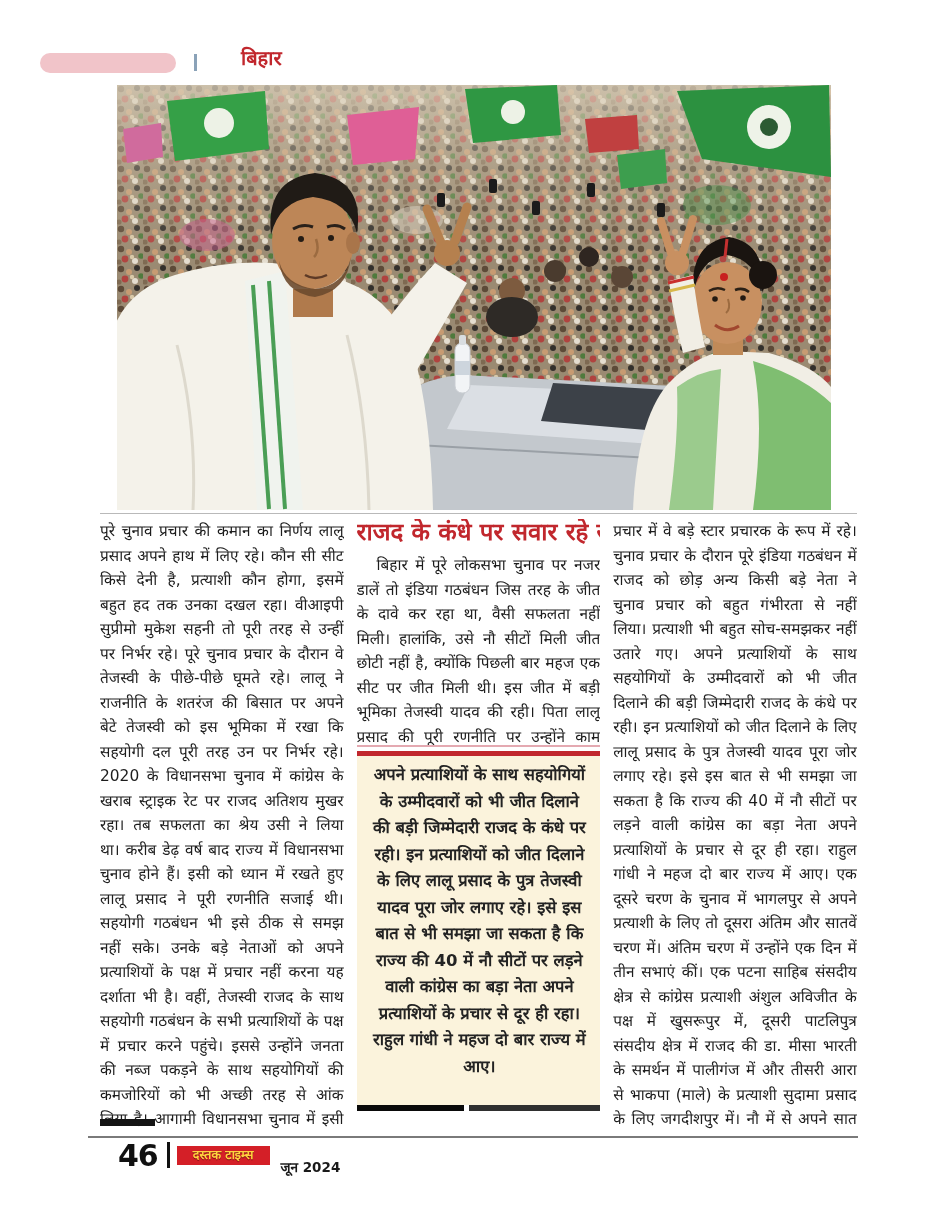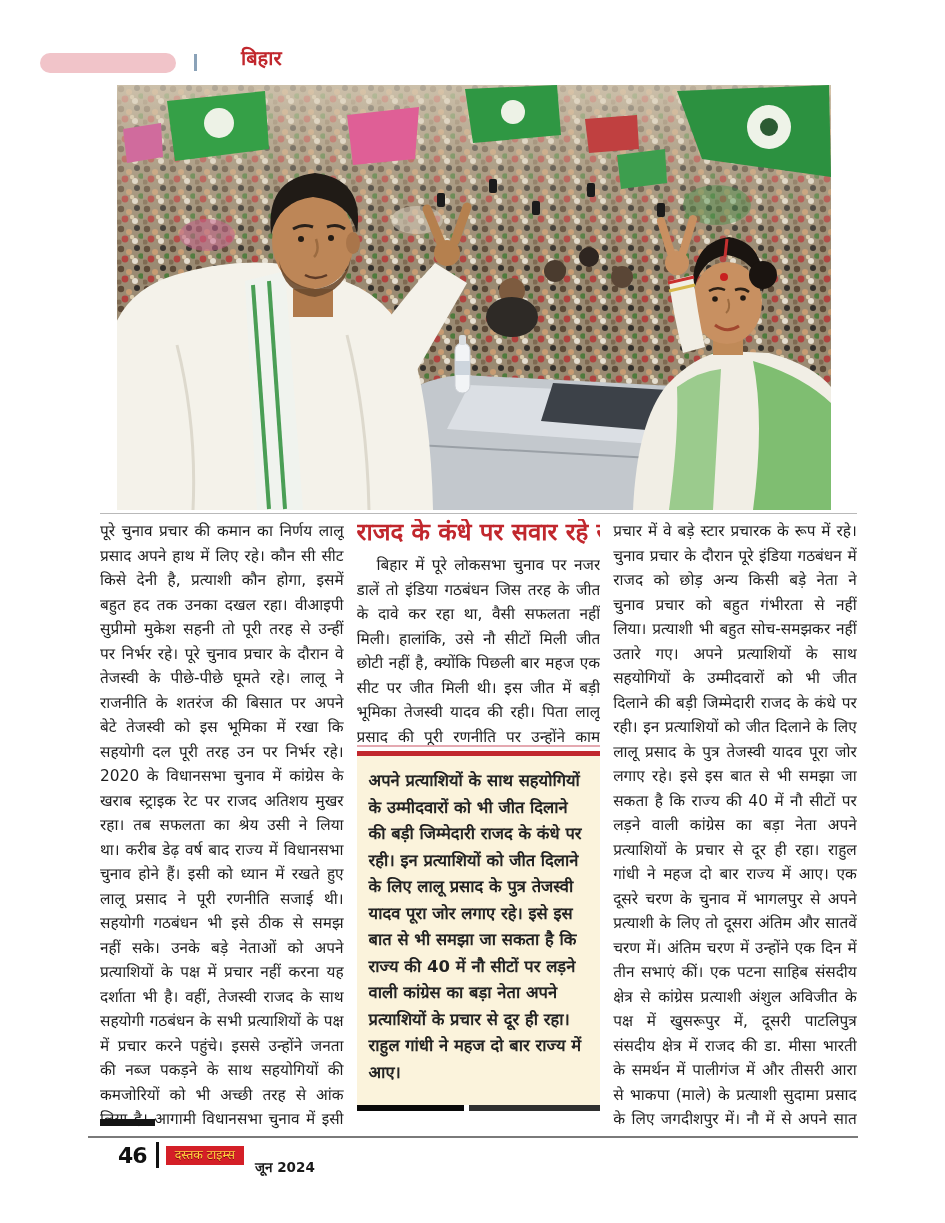--- a/index.html
+++ b/index.html
@@ -32,35 +32,35 @@
                word-spacing:0.5px; }
   .col2-head { font-size:24px; font-weight:bold; color:#c1272d; line-height:26px;
                white-space:nowrap; overflow:hidden; margin-bottom:8px; }
   .col2-body { text-indent:20px; }
 
   
   .pullbox { position:absolute; left:0; right:0; top:226px; height:372px; }
   .pb-line-thin  { height:2px; background:#e4a9b1; }
   .pb-gap        { height:4px; background:#ffffff; }
   .pb-line-red   { height:5px; background:#c1272d; }
-  .pb-body { height:349px; background:#fbf3dc; padding:12px 10px 6px 12px; overflow:hidden;
+  .pb-body { height:349px; background:#fbf3dc; padding:6px 10px 6px 12px; overflow:hidden;
              font-size:16.5px; line-height:26.5px; font-weight:600; color:#232323;
-             text-align:left; }
+             text-align:center; }
   .pb-bottom { height:6px;
                background:linear-gradient(to right,#0a0a0a 0 44%, #ffffff 44% 46%, #2f2f2f 46% 100%); }
 
   .end-dash { position:absolute; left:100px; top:1119px; width:55px; height:7px; background:#141414; }
 
   
   .footer-rule { position:absolute; left:88px; top:1136px; width:770px; height:2px; background:#7a7a7a; }
   .footer { position:absolute; left:118px; top:1141px; height:28px; display:flex; align-items:center; }
-  .pageno { font-size:22px; font-weight:bold; color:#111; letter-spacing:-1px; }
+  .pageno { font-size:30px; font-weight:bold; color:#111; letter-spacing:-1px; }
   .ftr-vbar { width:3px; height:26px; background:#111; margin:0 7px 0 9px; }
-  .logo-chip { background:#d41f27; color:#ffd23f; font-size:12.5px; font-weight:normal;
-               padding:2px 9px 3px; line-height:14px; white-space:nowrap;
+  .logo-chip { background:#d41f27; color:#ffd23f; font-size:12.5px; font-weight:bold;
+               padding:2px 16px 3px; line-height:14px; white-space:nowrap;
                text-shadow:0 1px 0 #7e0e12; }
   .issue-date { font-size:13.5px; font-weight:bold; color:#1a1a1a; margin-left:11px; white-space:nowrap;margin-top:24px; }
 </style>
 </head>
 <body>
 
 <div class="hdr-pill"></div>
 <div class="hdr-vbar"></div>
 <div class="hdr-section">बिहार</div>
 

